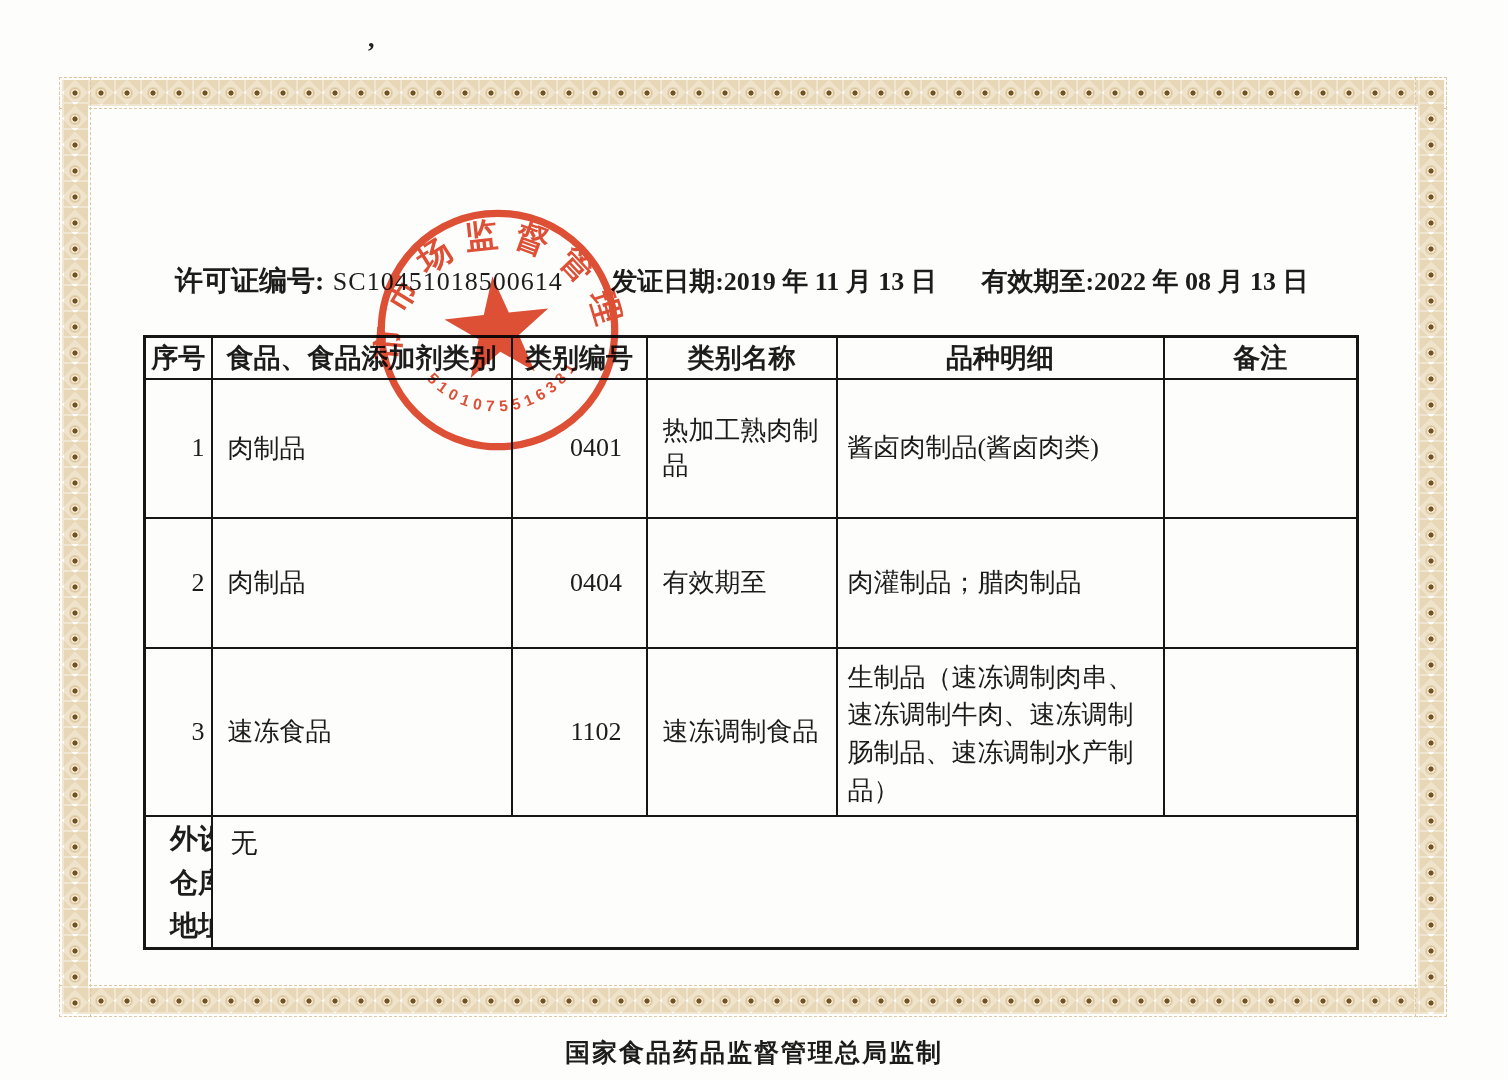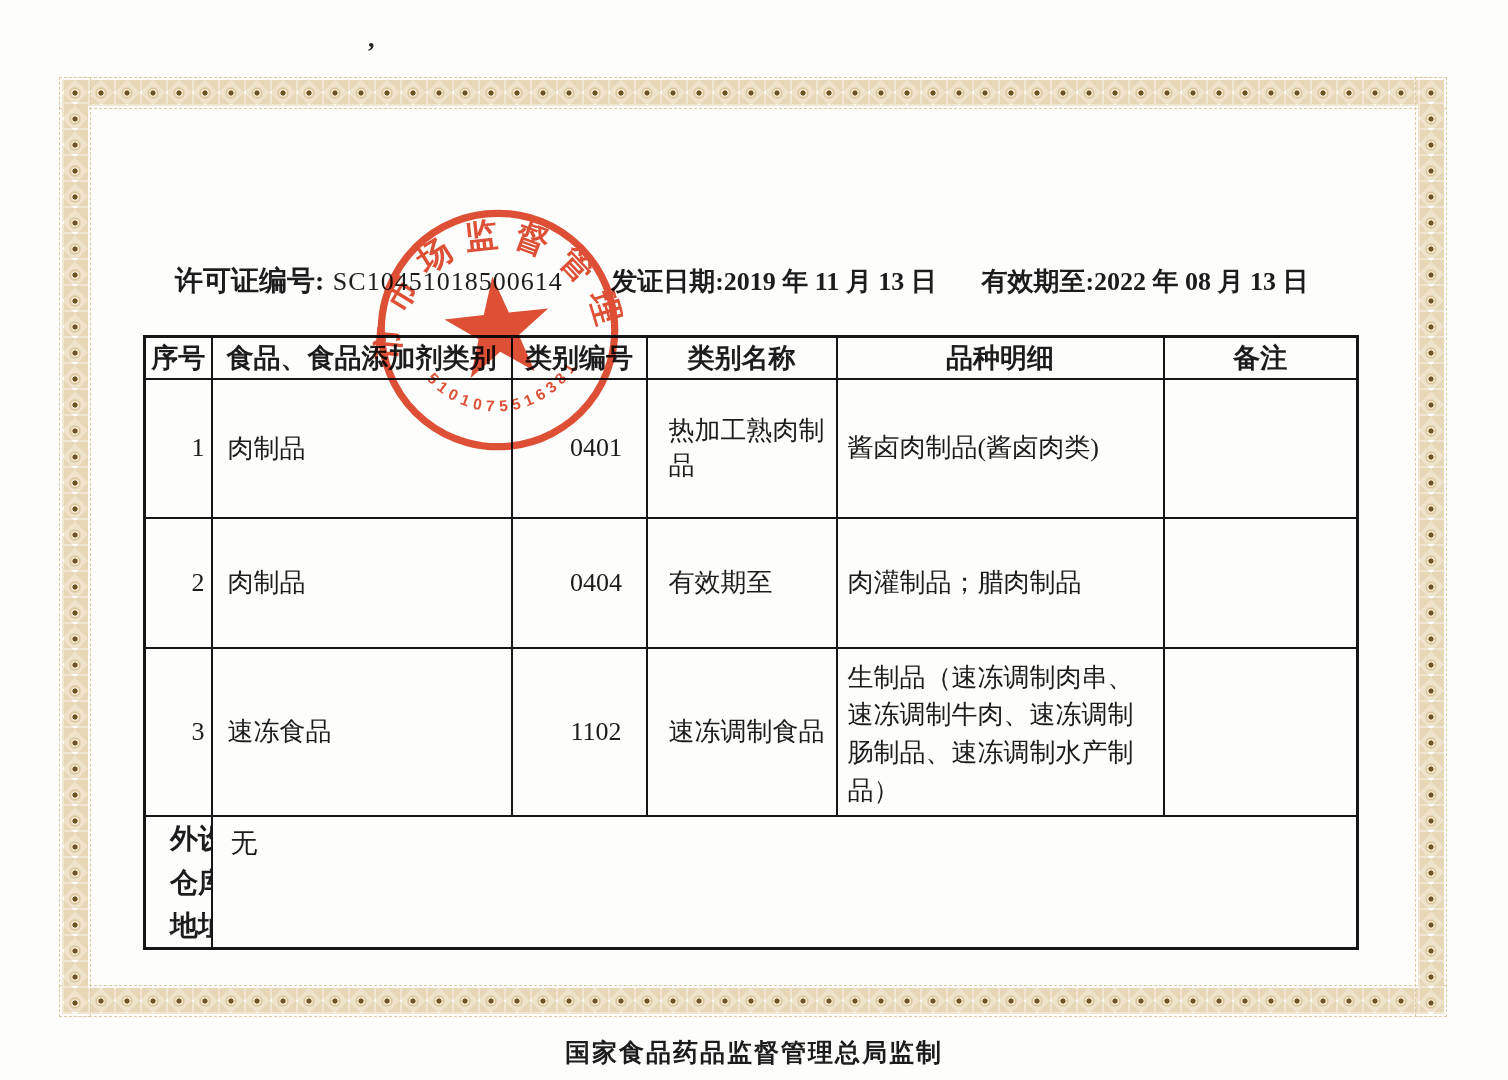--- a/index.html
+++ b/index.html
@@ -83,21 +83,21 @@
   }
   .license-table { border: 3px solid #161616; }
   .license-table th {
     font-size: 27px; font-weight: bold;
     text-align: center; vertical-align: middle;
     height: 42px;
   }
   .cell-no   { text-align: right; padding-right: 6px; vertical-align: middle; }
   .cell-cat  { text-align: left; padding-left: 15px; vertical-align: middle; }
   .cell-code { text-align: center; padding-left: 34px; vertical-align: middle; font-family: "Liberation Serif", serif; }
-  .cell-name { text-align: left; padding-left: 21px; vertical-align: middle; }
+  .cell-name { text-align: left; padding-left: 15px; vertical-align: middle; }
   .cell-det  { text-align: left; padding: 6px 8px 6px 10px; vertical-align: middle; line-height: 1.45; }
   .row-1 td { height: 139px; }
   .row-2 td { height: 130px; }
   .row-3 td { height: 134px; }
   .row-3 .cell-det { vertical-align: top; padding-top: 10px; }
   .warehouse-row td { height: 126px; }
   .warehouse-label-cell {
     font-weight: bold; font-size: 28px;
     vertical-align: middle; padding-left: 24px;
     line-height: 1.55;

